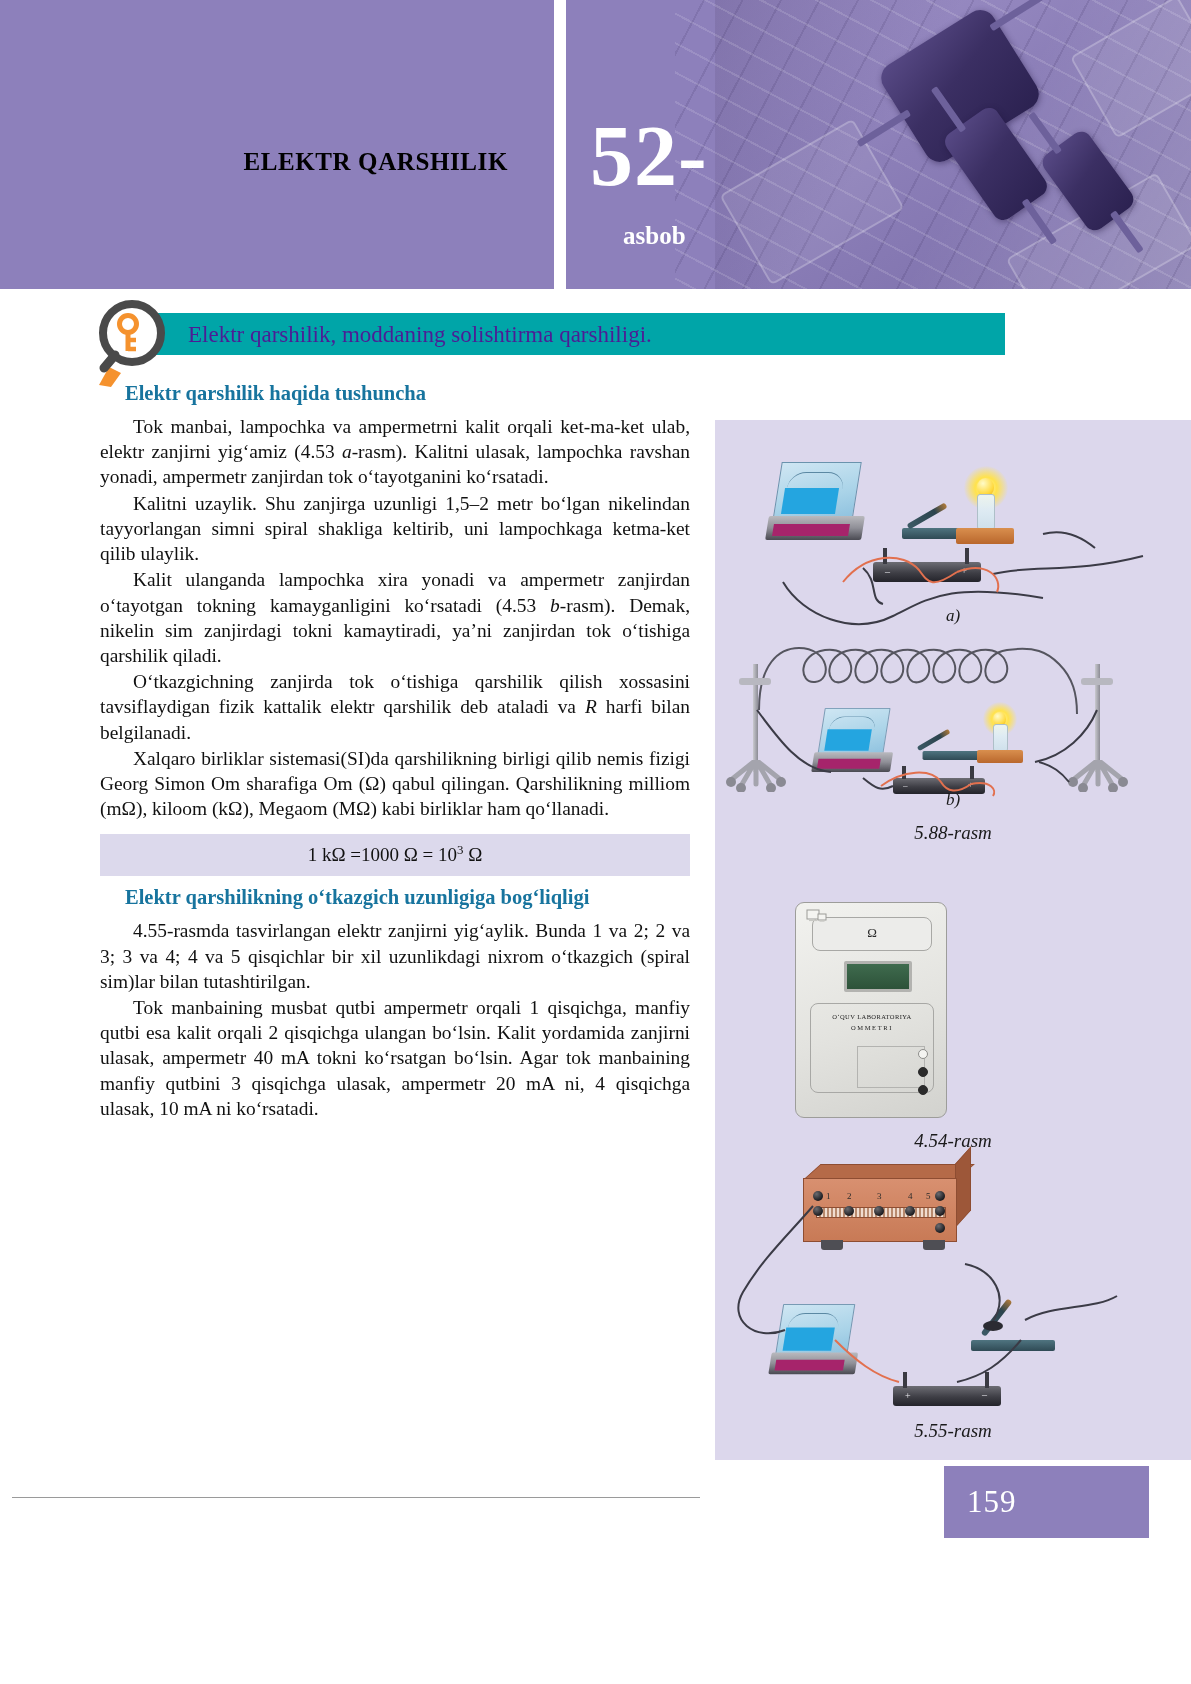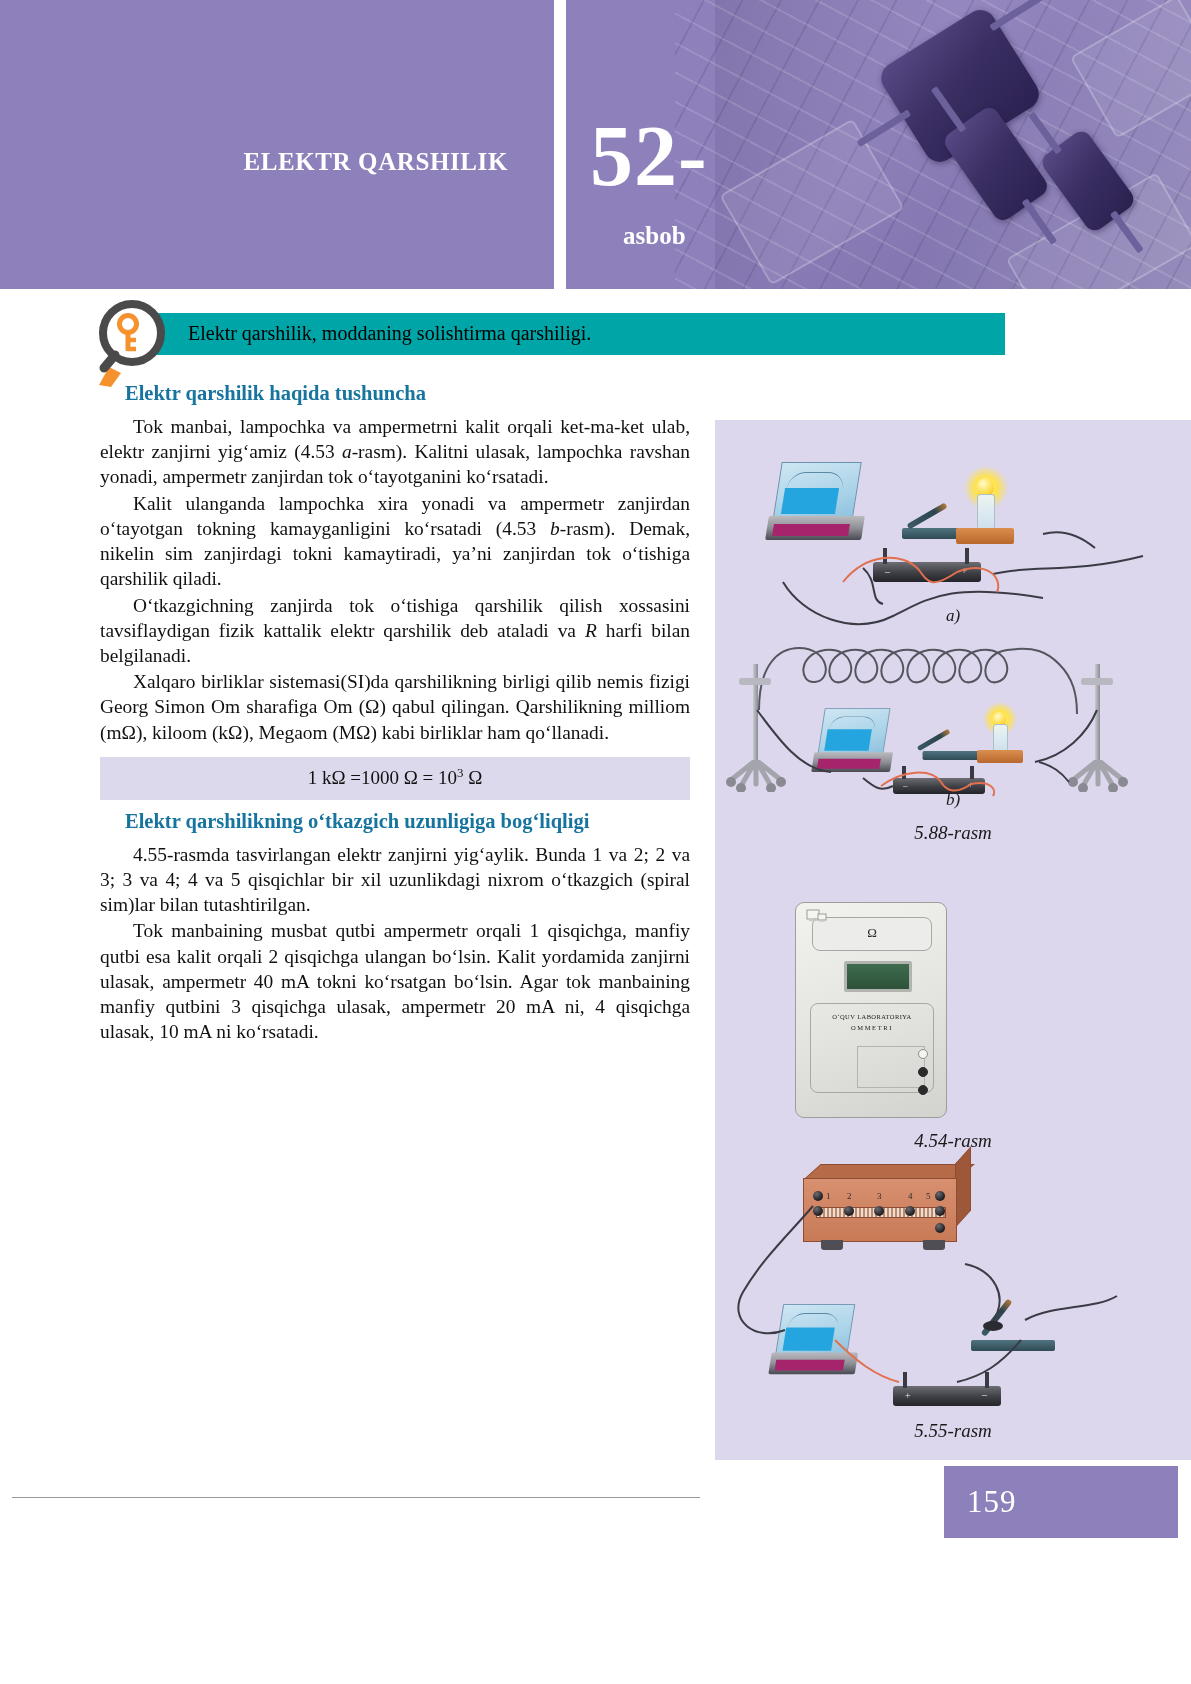--- a/index.html
+++ b/index.html
@@ -80,21 +80,21 @@
     border-radius: 6px;
     background: rgba(255,255,255,.07);
   }
   .c1 { left: 20px; top: 150px; width: 150px; height: 100px; transform: rotate(-30deg); }
   .c2 { left: 370px; top: 20px; width: 120px; height: 90px;  transform: rotate(-30deg); }
   .c3 { left: 300px; top: 210px; width: 170px; height: 80px; transform: rotate(-30deg); }
 
   .hdr-title {
     position: absolute;
     right: 46px; top: 148px;
-    color: #ffffff;
+    color: #000000;
     font-size: 25px;
     font-weight: bold;
     letter-spacing: .6px;
     white-space: nowrap;
     text-align: center;
   }
   .hdr-num {
     position: absolute;
     left: 24px; top: 118px;
     color: #ffffff;
@@ -114,22 +114,22 @@
   
   .key-banner {
     position: absolute;
     left: 139px; top: 313px;
     width: 866px; height: 42px;
     background: #00a5a8;
   }
   .key-banner-text {
     position: absolute;
     left: 49px; top: 9px;
-    color: #000000;
-    font-size: 20px;
+    color: #4c1d95;
+    font-size: 23px;
   }
   .magnifier {
     position: absolute;
     left: 95px; top: 299px;
     width: 72px; height: 88px;
   }
 
   
   .fig-panel {
     position: absolute;
@@ -402,21 +402,21 @@
   
   .foot-rule {
     position: absolute;
     left: 12px; top: 1497px;
     width: 688px; height: 1px;
     background: #9a9a9a;
   }
   .page-box {
     position: absolute;
     left: 944px; top: 1466px;
-    width: 234px; height: 72px;
+    width: 205px; height: 72px;
     background: #8d80bb;
   }
   .page-num {
     position: absolute;
     left: 23px; top: 18px;
     color: #ffffff;
     font-size: 31px;
     letter-spacing: 1px;
   }
 </style>
@@ -637,20 +637,21 @@
       <ellipse cx="268" cy="126" rx="10" ry="5" fill="#2b2b32"></ellipse>
     </svg>
 
     <div class="fig-caption" style="top:1000px;">5.55-rasm</div>
   </div>
 </div>
 
 <div class="col">
   <h2 class="sec">Elektr qarshilik haqida tushuncha</h2>
   <p class="body">Tok manbai, lampochka va ampermetrni kalit orqali ket-ma-ket ulab, elektr zanjirni yig‘amiz (4.53 <i>a</i>-rasm). Kalitni ulasak, lampochka ravshan yonadi, ampermetr zanjirdan tok o‘tayotganini ko‘rsatadi.</p>
+  <p class="body">Kalitni uzaylik. Shu zanjirga uzunligi 1,5–2 metr bo‘lgan nikelindan tayyorlangan simni spiral shakliga keltirib, uni lampochkaga ketma-ket qilib ulaylik.</p>
   <p class="body">Kalit ulanganda lampochka xira yonadi va ampermetr zanjirdan o‘tayotgan tokning kamayganligini ko‘rsatadi (4.53 <i>b</i>-rasm). Demak, nikelin sim zanjirdagi tokni kamaytiradi, ya’ni zanjirdan tok o‘tishiga qarshilik qiladi.</p>
   <p class="body">O‘tkazgichning zanjirda tok o‘tishiga qarshilik qilish xossasini tavsiflaydigan fizik kattalik elektr qarshilik deb ataladi va <i>R</i> harfi bilan belgilanadi.</p>
   <p class="body">Xalqaro birliklar sistemasi(SI)da qarshilikning birligi qilib nemis fizigi Georg Simon Om sharafiga Om (Ω) qabul qilingan. Qarshilikning milliom (mΩ), kiloom (kΩ), Megaom (MΩ) kabi birliklar ham qo‘llanadi.</p>
 
   <div class="fbox">
     <div>1 kΩ =1000 Ω = 10<sup>3</sup> Ω</div>
   </div>
 
 
   <h2 class="sec sec2">Elektr qarshilikning o‘tkazgich uzunligiga bog‘liqligi</h2>

